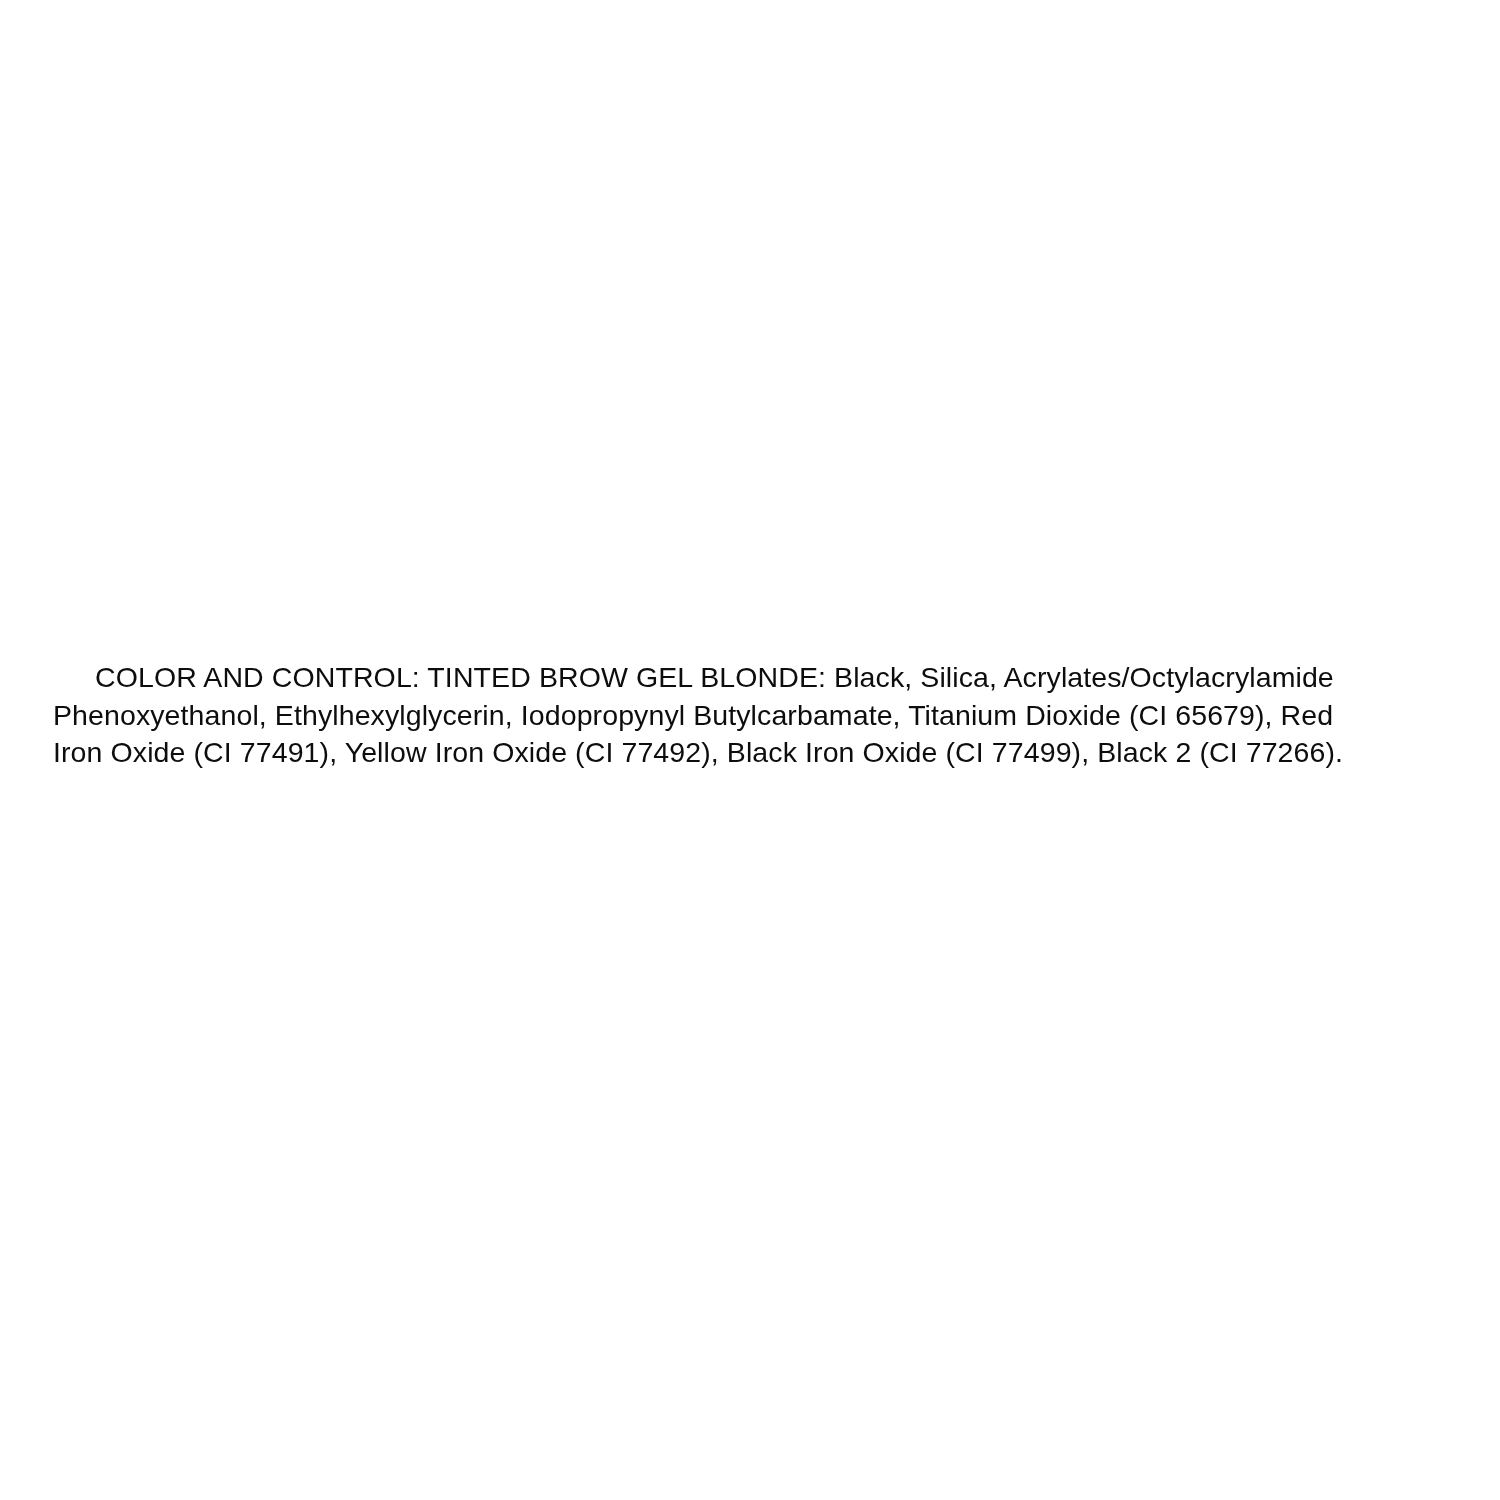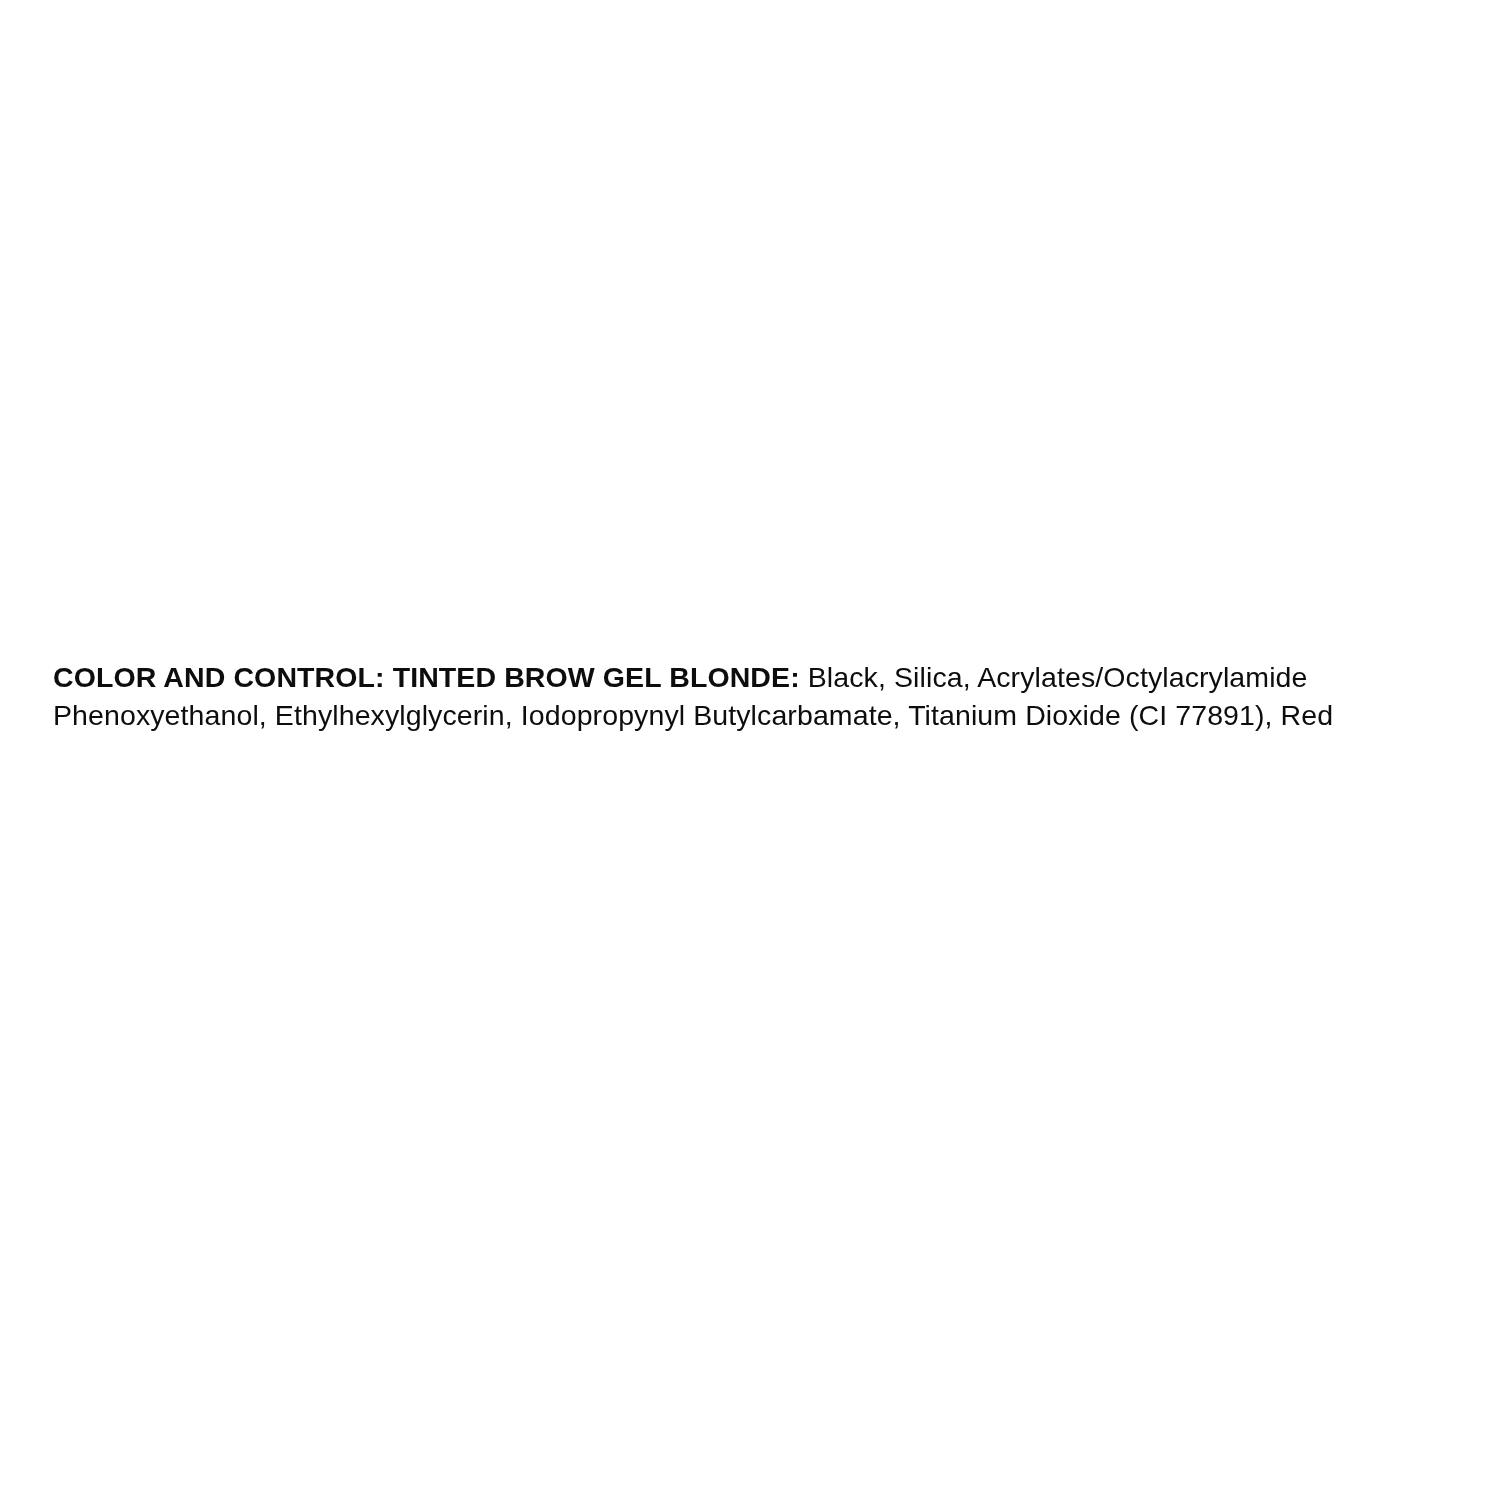--- a/index.html
+++ b/index.html
@@ -22,28 +22,30 @@
     width: 1400px;
   }
   .ing-line {
     font-size: 28.5px;
     line-height: 37.5px;
     white-space: pre;        
     letter-spacing: 0.1px;
     color: #0d0d0d;
   }
   .ing-line .lead-bold {
-    font-weight: bold;
+    font-weight: normal;
+    margin-left: 42px;
   }
 </style>
 </head>
 <body>
 
 <div class="ingredients-panel">
 
   <div class="ing-line"><span class="lead-bold">COLOR AND CONTROL: TINTED BROW GEL BLONDE:</span><span> Black, Silica, Acrylates/Octylacrylamide</span></div>
 
 
 
-  <div class="ing-line">Phenoxyethanol, Ethylhexylglycerin, Iodopropynyl Butylcarbamate, Titanium Dioxide (CI 77891), Red</div>
+  <div class="ing-line">Phenoxyethanol, Ethylhexylglycerin, Iodopropynyl Butylcarbamate, Titanium Dioxide (CI 65679), Red</div>
 
+  <div class="ing-line">Iron Oxide (CI 77491), Yellow Iron Oxide (CI 77492), Black Iron Oxide (CI 77499), Black 2 (CI 77266).</div>
 
 </div>
 
 </body></html>

